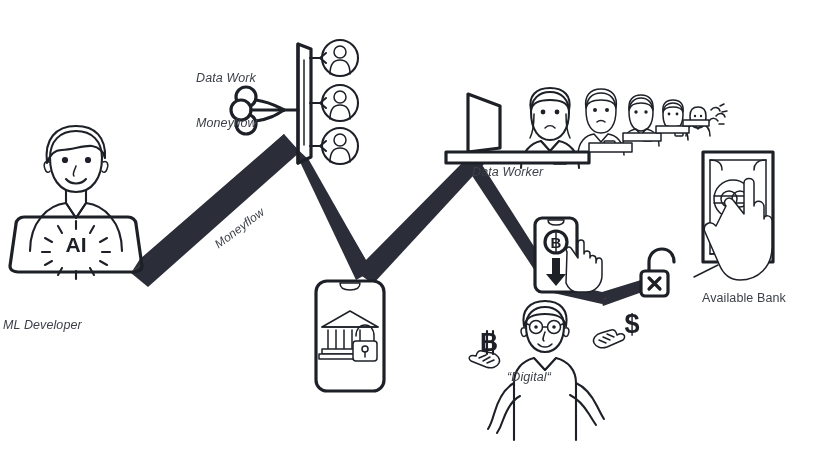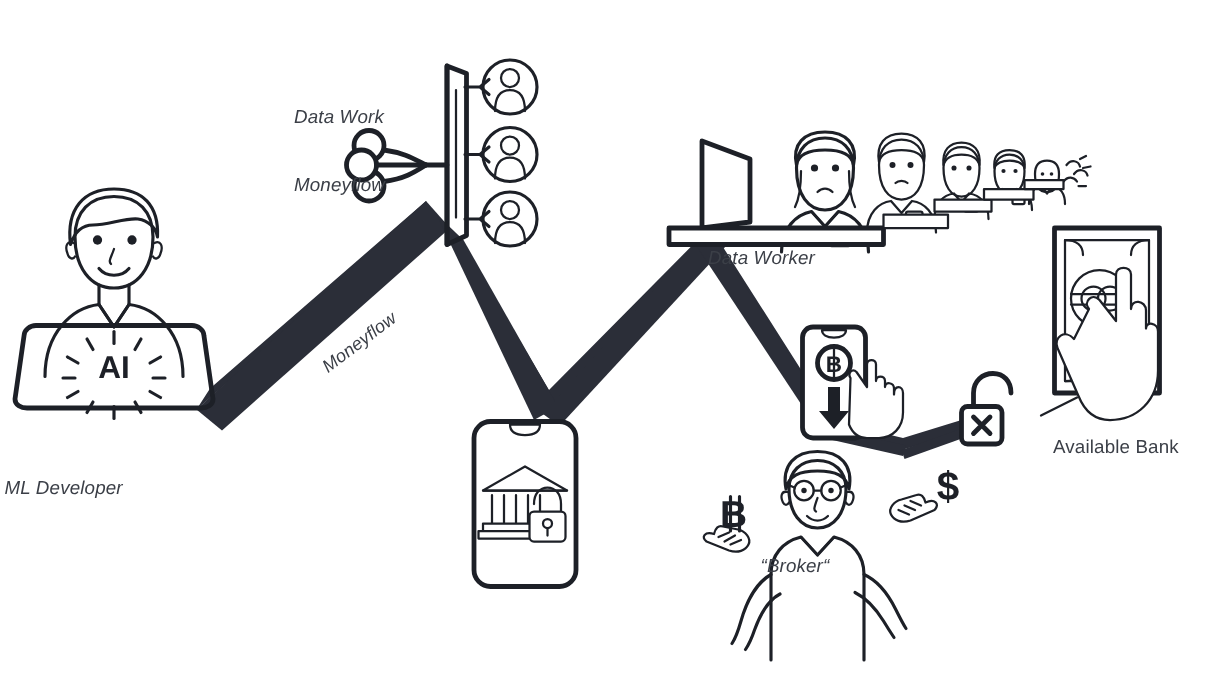--- a/index.html
+++ b/index.html
@@ -378,19 +378,19 @@
   <div>Moneyflow</div>
 </div>
 
 <div class="lbl left" id="lbl-moneyflow" style="left:212px;top:240px;">Moneyflow</div>
 
 <div class="lbl center" id="lbl-mldev" style="left:3px;top:281px;width:132px;margin-top:37px;">ML Developer</div>
 
 
 <div class="lbl center" id="lbl-dataworker" style="left:472px;top:165px;width:120px;">Data Worker</div>
 
-<div class="lbl center" id="lbl-broker" style="left:507px;top:370px;width:76px;">“Broker“</div>
+<div class="lbl center" id="lbl-broker" style="left:507px;top:370px;width:76px;">“Digital“</div>
 
 <div class="lbl left" id="lbl-cash" style="left:702px;top:261px;width:110px;">
   <div>Available Bank</div>
 </div>
 
 </div>
 
 </body></html>

